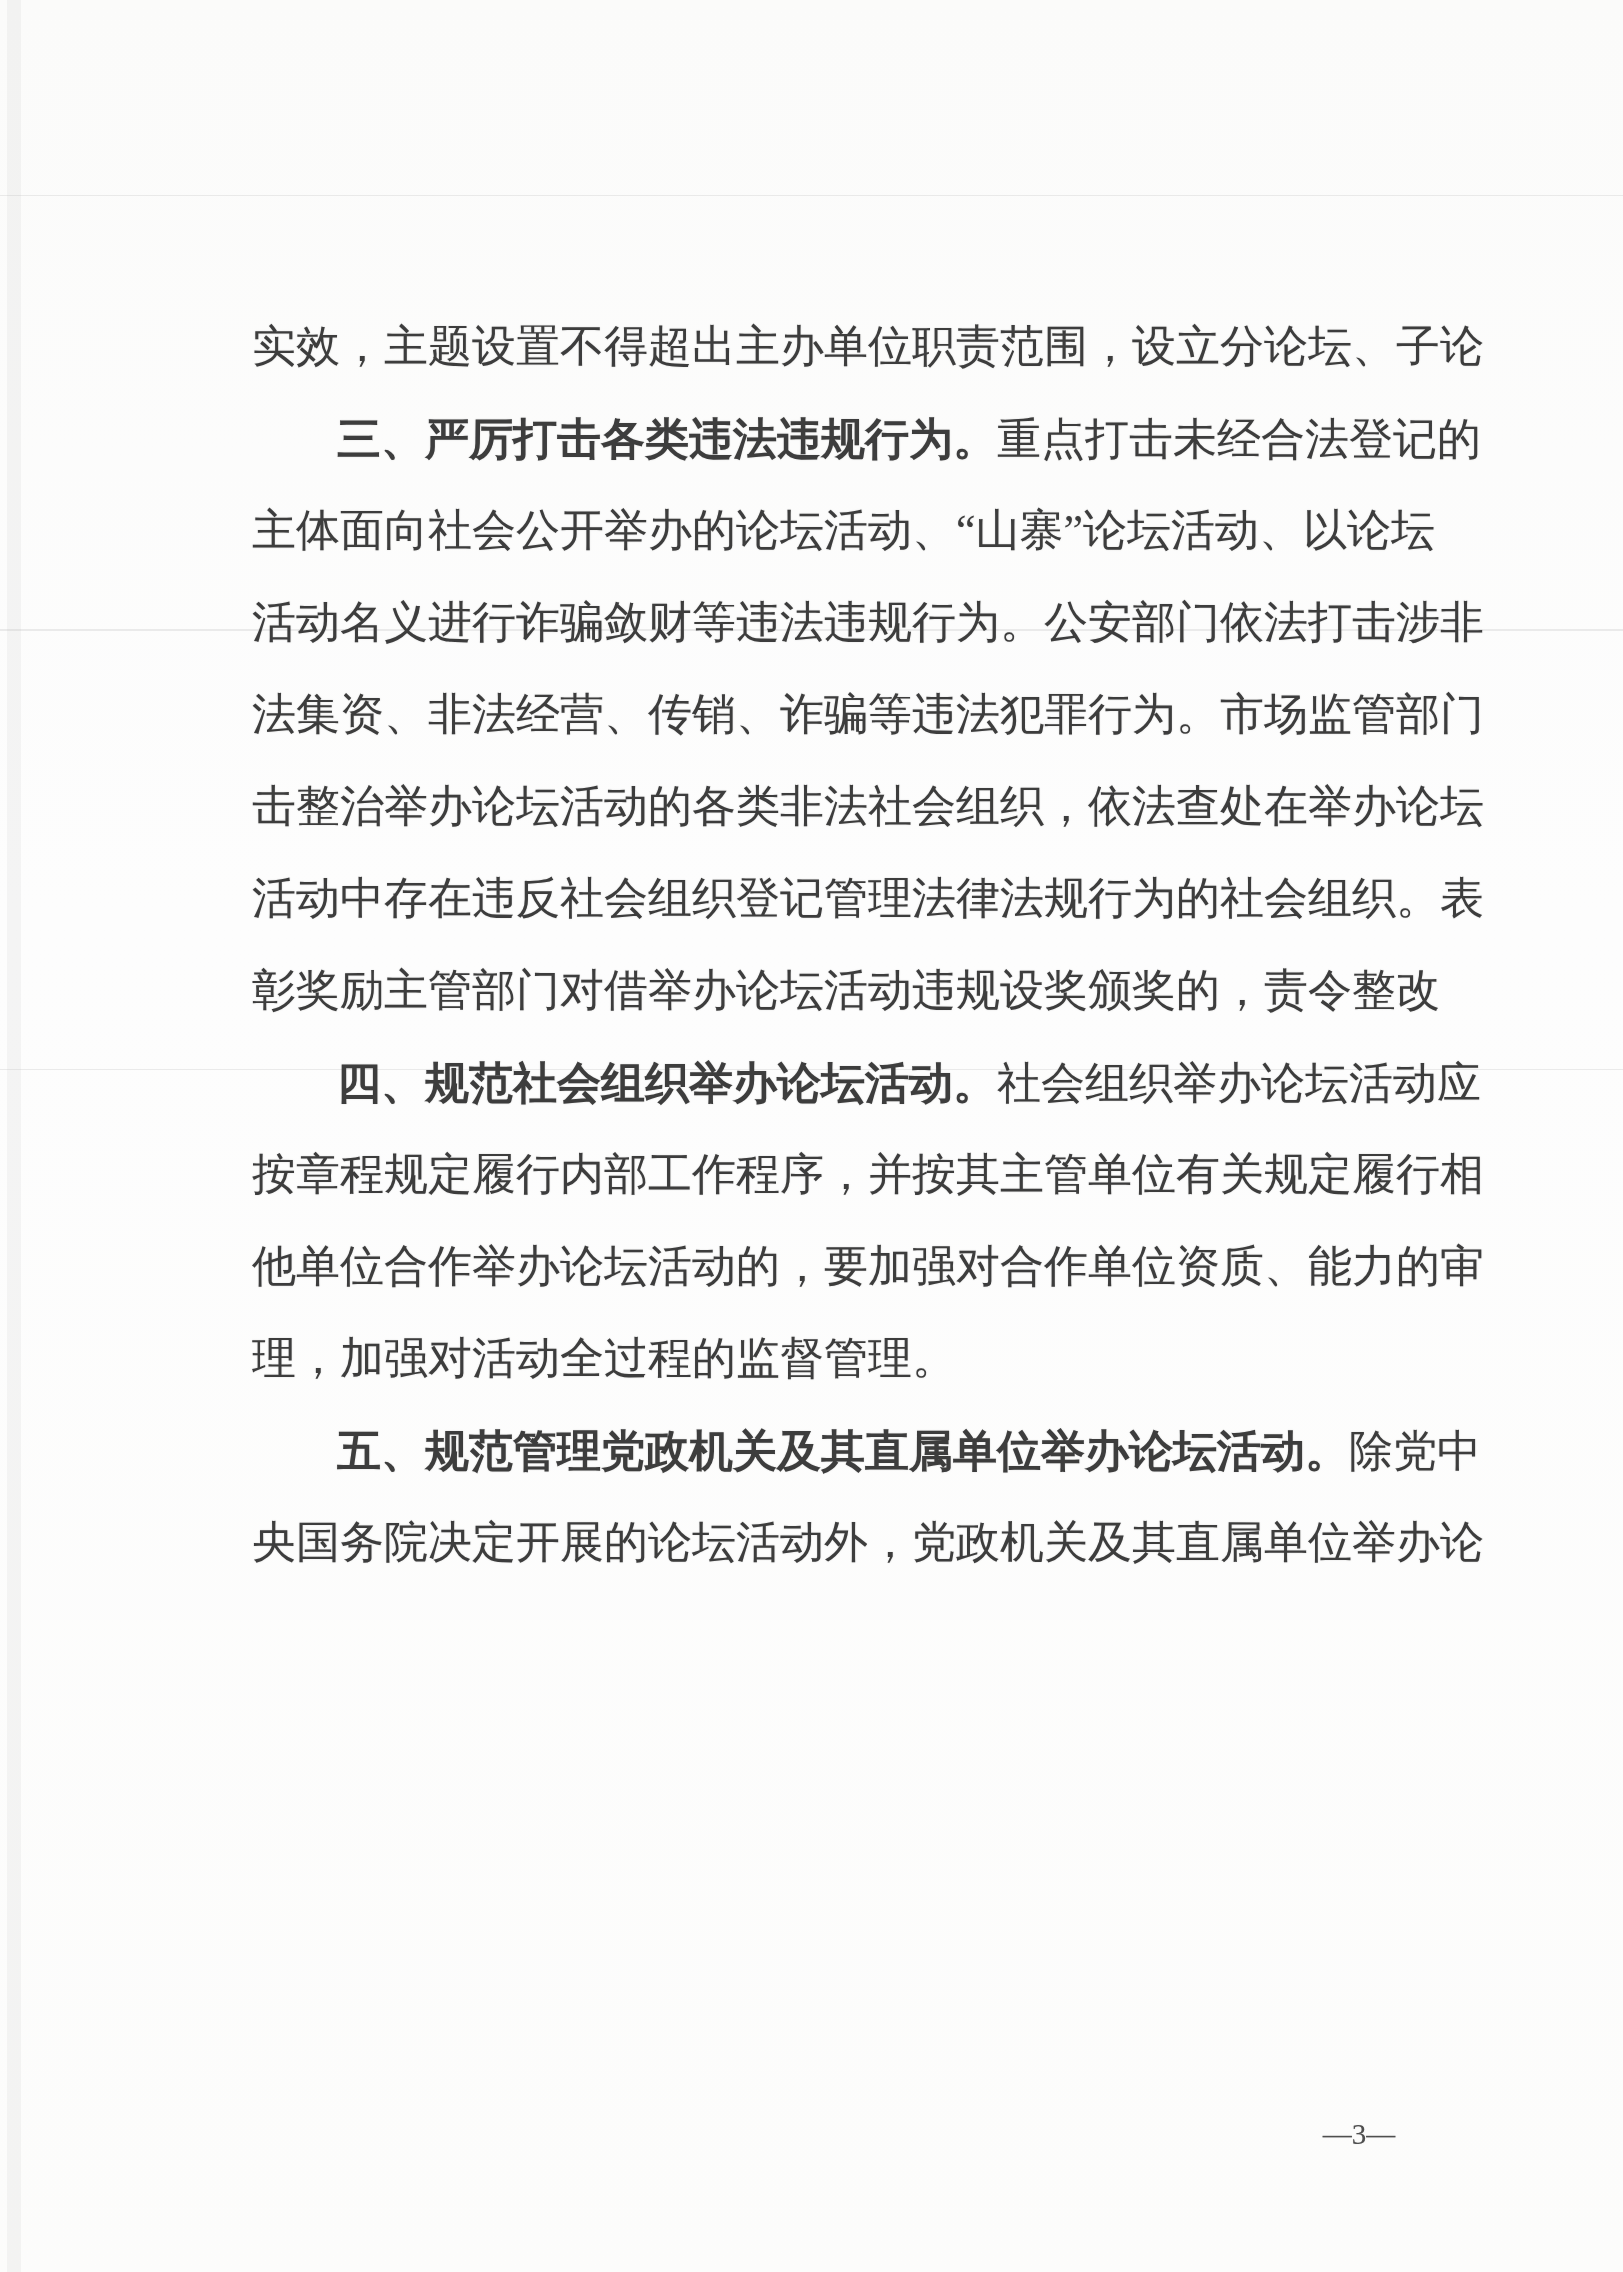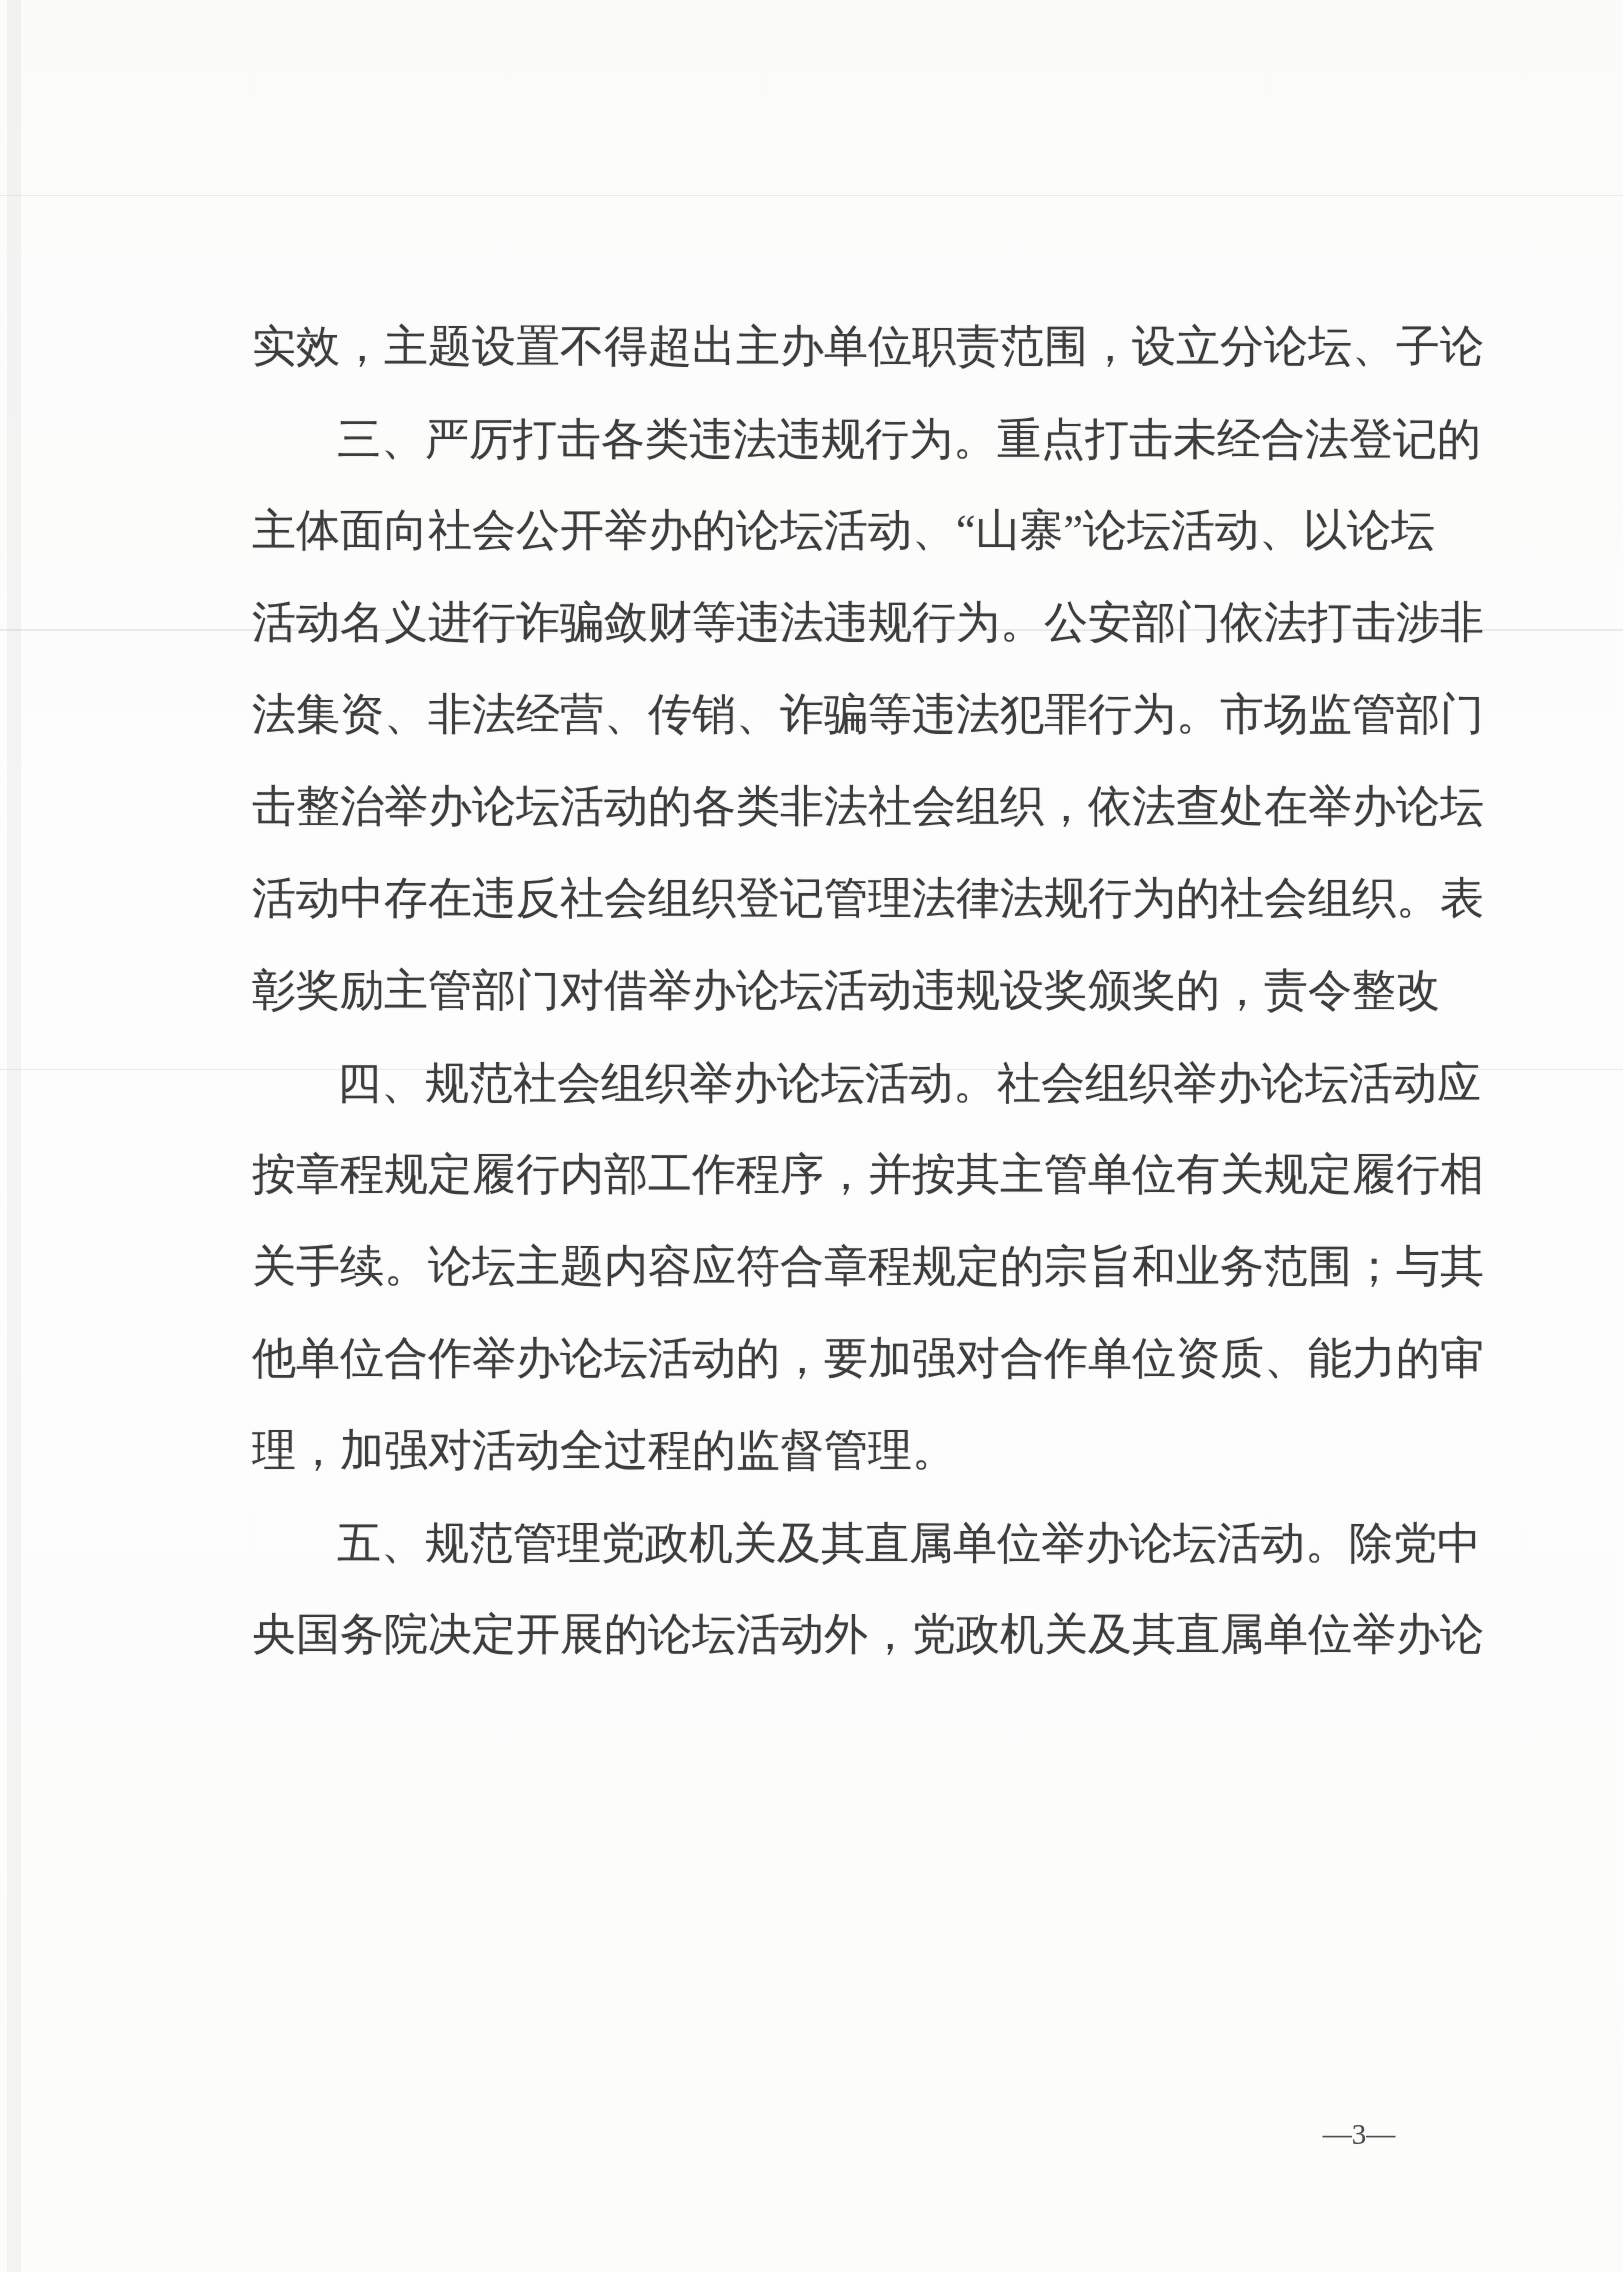--- a/index.html
+++ b/index.html
@@ -32,21 +32,21 @@
     height: 92px;
     line-height: 92px;
     font-size: 44px;
     white-space: nowrap;
     text-align: justify;
     text-align-last: justify;
     text-shadow: 0 0 1.4px rgba(70,70,70,0.28);
   }
   .line.end { text-align-last: left; }
   .line.indent { padding-left: 85px; width: 1070px; }
-  .b { font-weight: normal; font-family: "Liberation Sans", sans-serif; }
+  .b { font-weight: bold; font-family: "Liberation Sans", sans-serif; }
 
   .page-num {
     position: absolute;
     left: 1300px;
     top: 2109px;
     width: 118px;
     height: 50px;
     line-height: 50px;
     text-align: center;
     font-size: 29px;
@@ -68,21 +68,20 @@
     <div class="line"><span>实效，主题设置不得超出主办单位职责范围，设立分论坛、子论</span></div>
     <div class="line indent"><span class="b">三、严厉打击各类违法违规行为。</span><span>重点打击未经合法登记的</span></div>
     <div class="line"><span>主体面向社会公开举办的论坛活动、“山寨”论坛活动、以论坛</span></div>
     <div class="line"><span>活动名义进行诈骗敛财等违法违规行为。公安部门依法打击涉非</span></div>
     <div class="line"><span>法集资、非法经营、传销、诈骗等违法犯罪行为。市场监管部门</span></div>
     <div class="line"><span>击整治举办论坛活动的各类非法社会组织，依法查处在举办论坛</span></div>
     <div class="line"><span>活动中存在违反社会组织登记管理法律法规行为的社会组织。表</span></div>
     <div class="line"><span>彰奖励主管部门对借举办论坛活动违规设奖颁奖的，责令整改</span></div>
     <div class="line indent"><span class="b">四、规范社会组织举办论坛活动。</span><span>社会组织举办论坛活动应</span></div>
     <div class="line"><span>按章程规定履行内部工作程序，并按其主管单位有关规定履行相</span></div>
-    <div class="line"><span>关手续。论坛主题内容应符合章程规定的宗旨和业务范围；与其</span></div>
     <div class="line"><span>他单位合作举办论坛活动的，要加强对合作单位资质、能力的审</span></div>
     <div class="line end"><span>理，加强对活动全过程的监督管理。</span></div>
     <div class="line indent"><span class="b">五、规范管理党政机关及其直属单位举办论坛活动。</span><span>除党中</span></div>
     <div class="line"><span>央国务院决定开展的论坛活动外，党政机关及其直属单位举办论</span></div>
   </div>
 
   <div class="page-num">—3—</div>
 
 </div>
 

